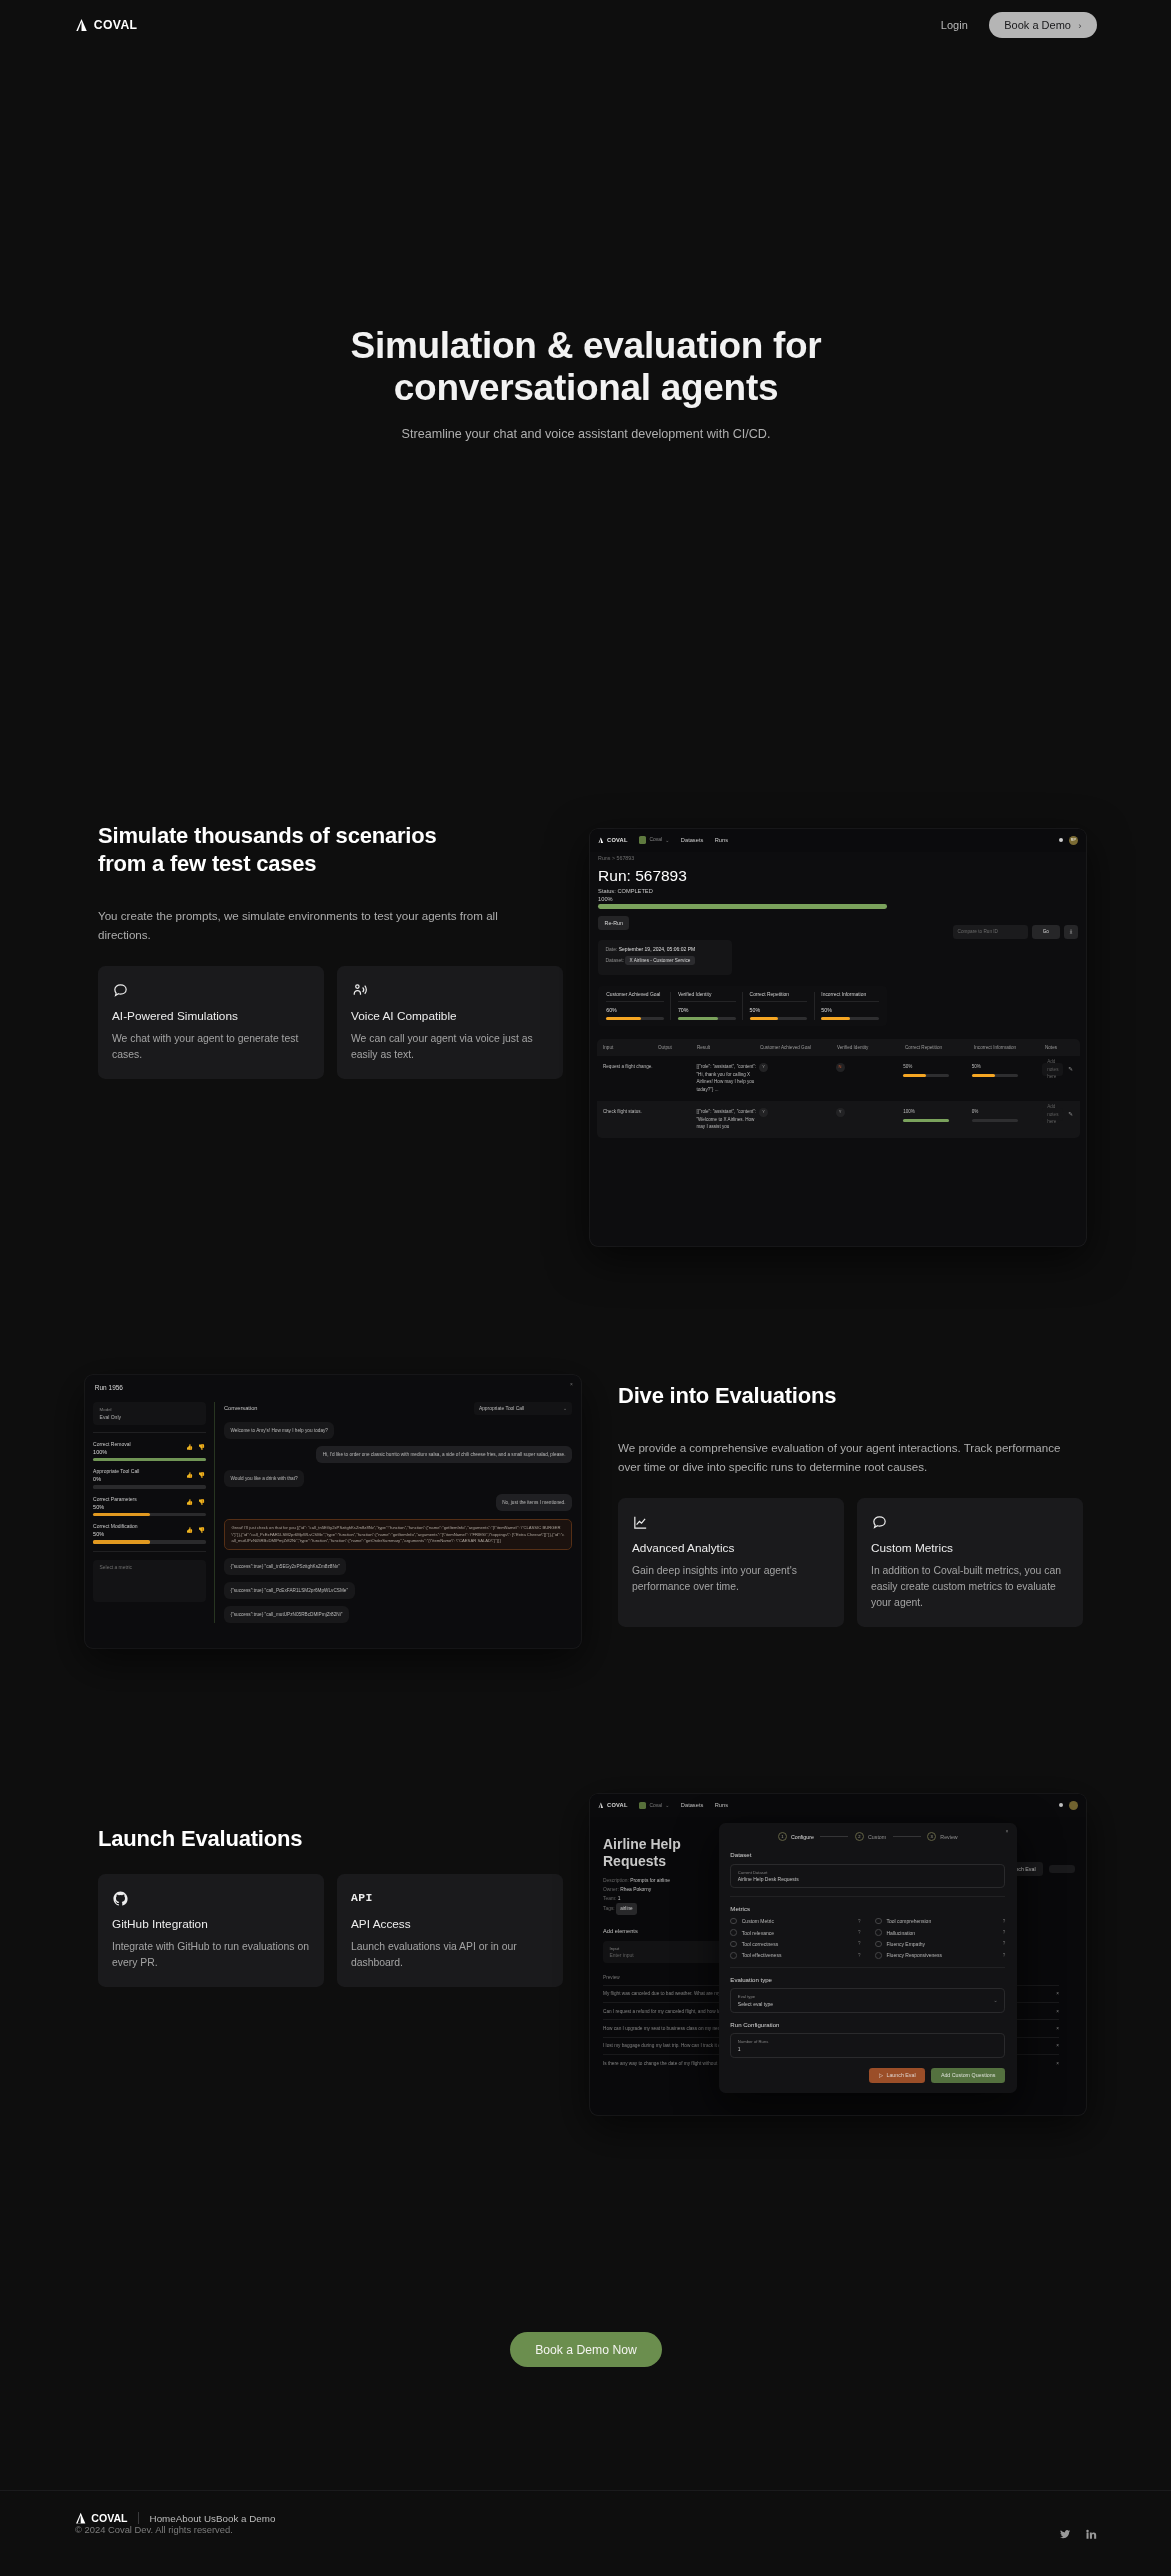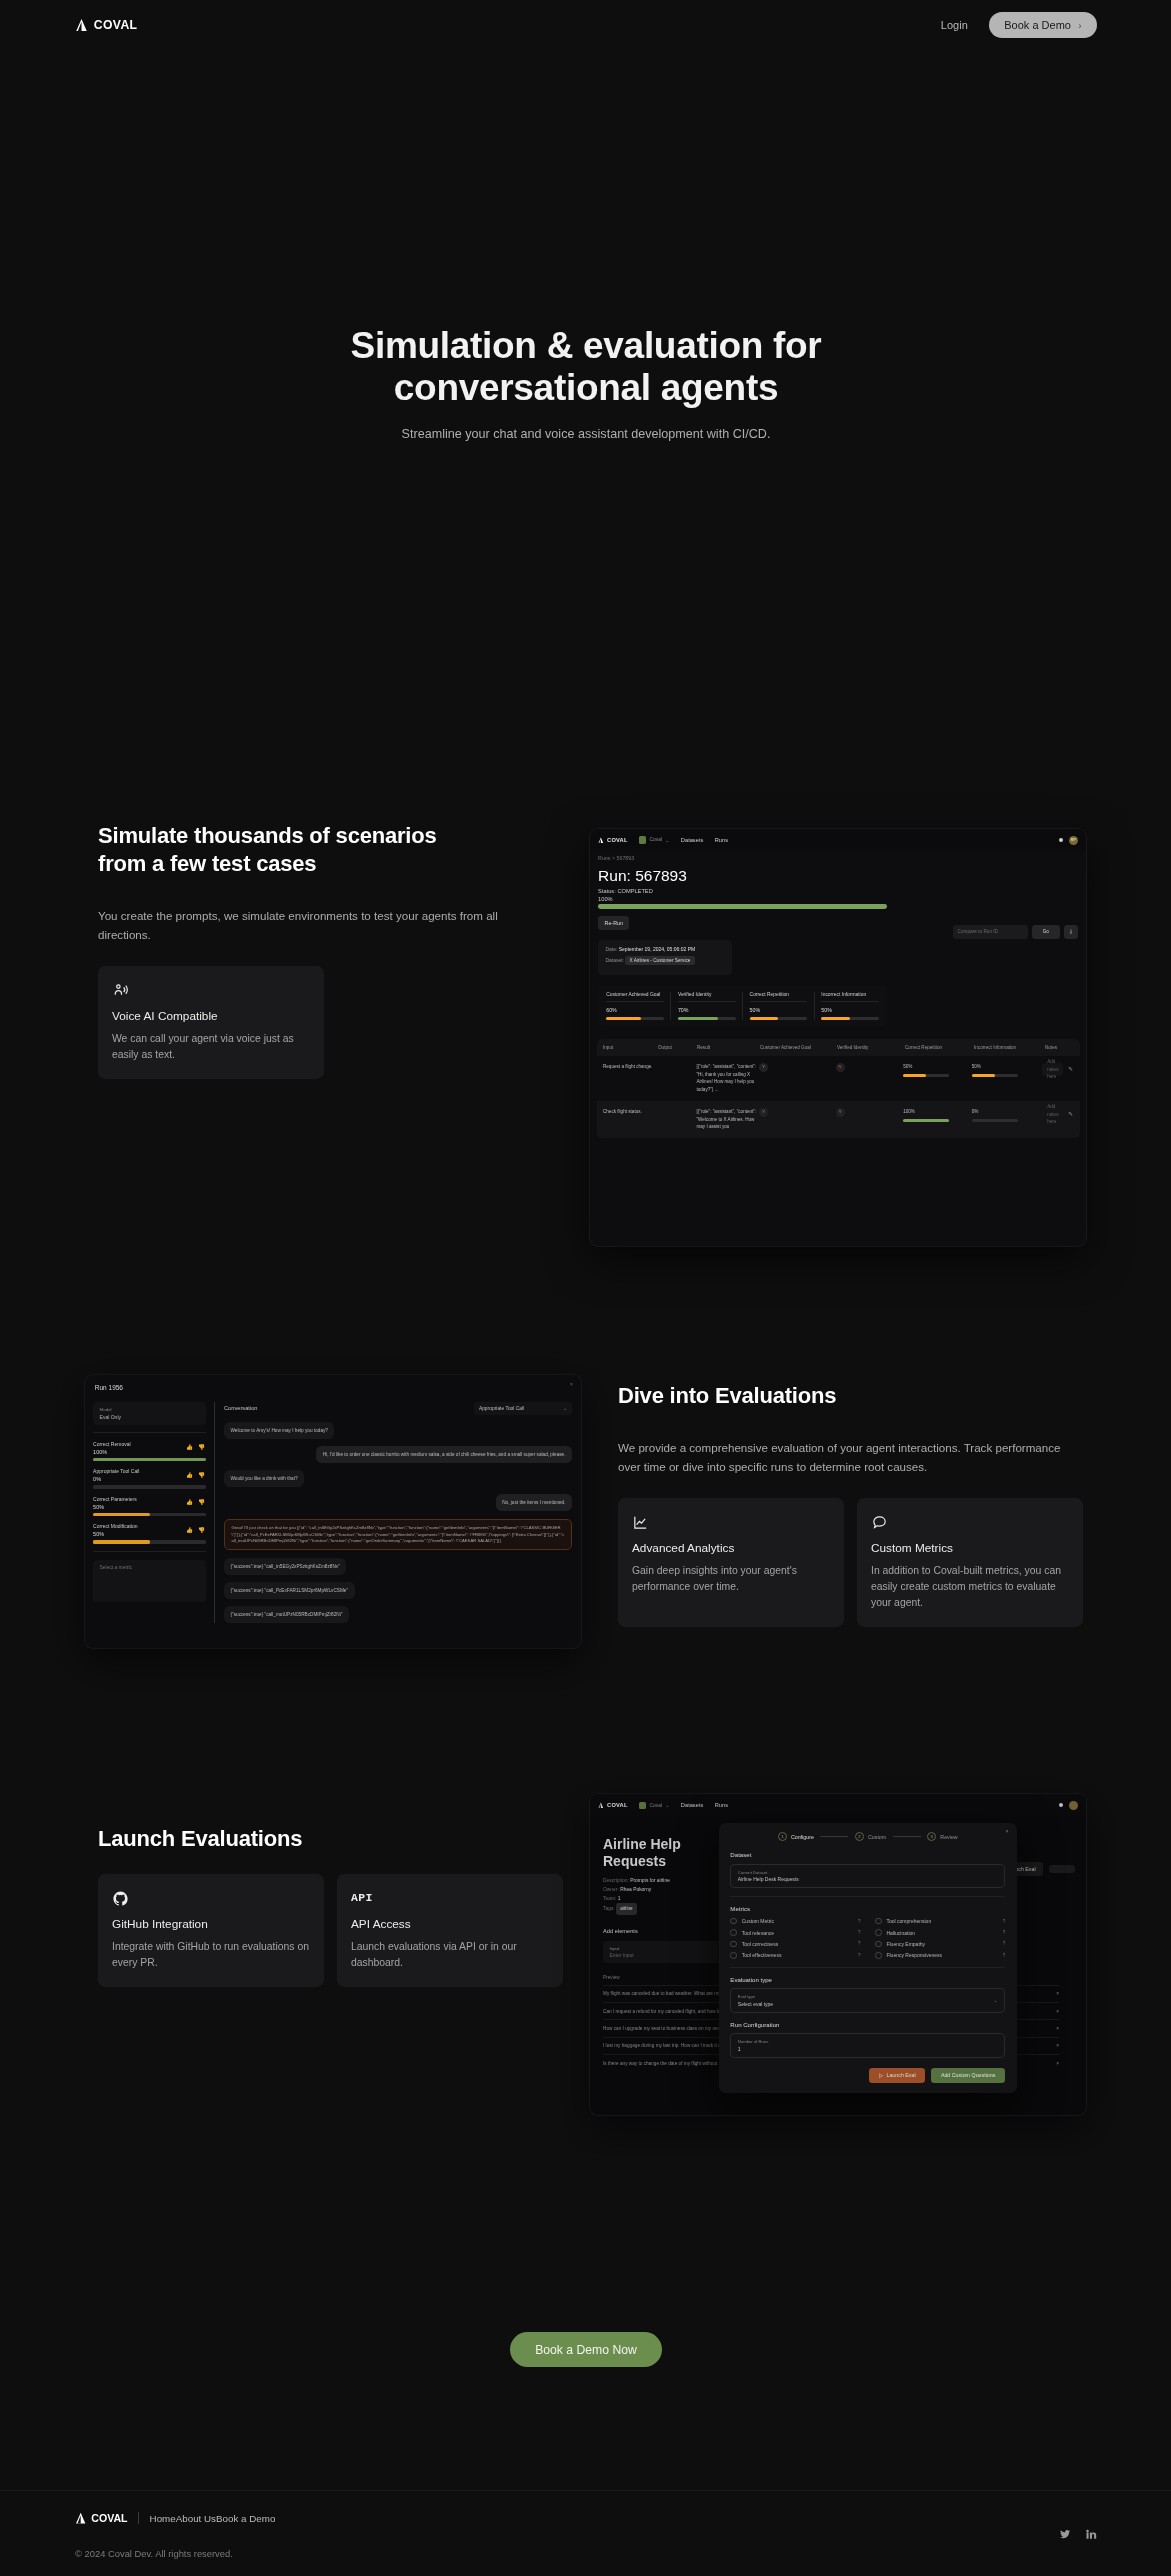--- a/index.html
+++ b/index.html
@@ -147,21 +147,21 @@
   .cta-btn{margin-top:23px;display:inline-block;background:#6b8e4e;color:#f4f4f0;font-size:12.2px;
            padding:10.6px 25px;border-radius:19.5px;border:none;cursor:pointer;font-family:inherit}
 
   
   .footer{position:absolute;left:0;bottom:0;width:1172px;height:86px;padding:21px 75px 0;border-top:0.8px solid #1b1b1d}
   .f-top{display:flex;align-items:center;gap:10.6px}
   .f-brand{display:flex;align-items:center;gap:4.9px;font-size:10.6px;font-weight:700;color:#fff}
   .f-sep{width:0.8px;height:11.4px;background:#3a3a3c}
   .f-links{display:flex;}
   .f-links a{font-size:9.8px;color:#bcbcbc;text-decoration:none}
-  .f-copy{margin-top:24px;font-size:9.4px;color:#7c7c7c}
+  .f-copy{margin-top:0;font-size:9.4px;color:#7c7c7c}
   .f-social{position:absolute;right:75px;top:37px;display:flex;gap:14px;color:#9a9a9a}
 </style>
 </head>
 <body>
 
 <div class="nav">
   <div class="brand">
     <svg class="brand-mark" viewBox="0 0 16 17">
       <path d="M8 1 L14.5 16 L1.5 16 Z" fill="#ffffff"></path>
       <path d="M8 4.5 L8 16 L3.6 16 Z" fill="#0e0e0e"></path>
@@ -186,20 +186,29 @@
 </div>
 
 <div class="section" style="top:822px">
   <div class="col-text" style="left:98px;top:0;width:472px">
     <div class="sec-title">
       <span>Simulate thousands of scenarios</span><br>
       <span>from a few test cases</span>
     </div>
     <div class="sec-desc" style="width:427px">You create the prompts, we simulate environments to test your agents from all directions.</div>
     <div class="cards">
+      <div class="card">
+        <div class="ico">
+          <svg width="17" height="17" viewBox="0 0 24 24" fill="none" stroke="#ededed" stroke-width="1.7">
+            <path d="M4 10.5c0-3.6 3.4-6.5 8-6.5s8 2.9 8 6.5-3.4 6.5-8 6.5c-1 0-2-.14-2.9-.4L5 19l.9-3.3C4.7 14.3 4 12.5 4 10.5z"></path>
+          </svg>
+        </div>
+        <h3>AI-Powered Simulations</h3>
+        <p>We chat with your agent to generate test cases.</p>
+      </div>
       <div class="card">
         <div class="ico">
           <svg width="17" height="17" viewBox="0 0 24 24" fill="none" stroke="#ededed" stroke-width="1.7">
             <circle cx="9" cy="6.5" r="2.4"></circle>
             <path d="M4.6 18v-1.6c0-2.3 2-4.1 4.4-4.1s4.4 1.8 4.4 4.1V18"></path>
             <path d="M16.5 7.5a4.8 4.8 0 0 1 0 6.6M19.4 5a8.6 8.6 0 0 1 0 11.6"></path>
           </svg>
         </div>
         <h3>Voice AI Compatible</h3>
         <p>We can call your agent via voice just as easily as text.</p>

